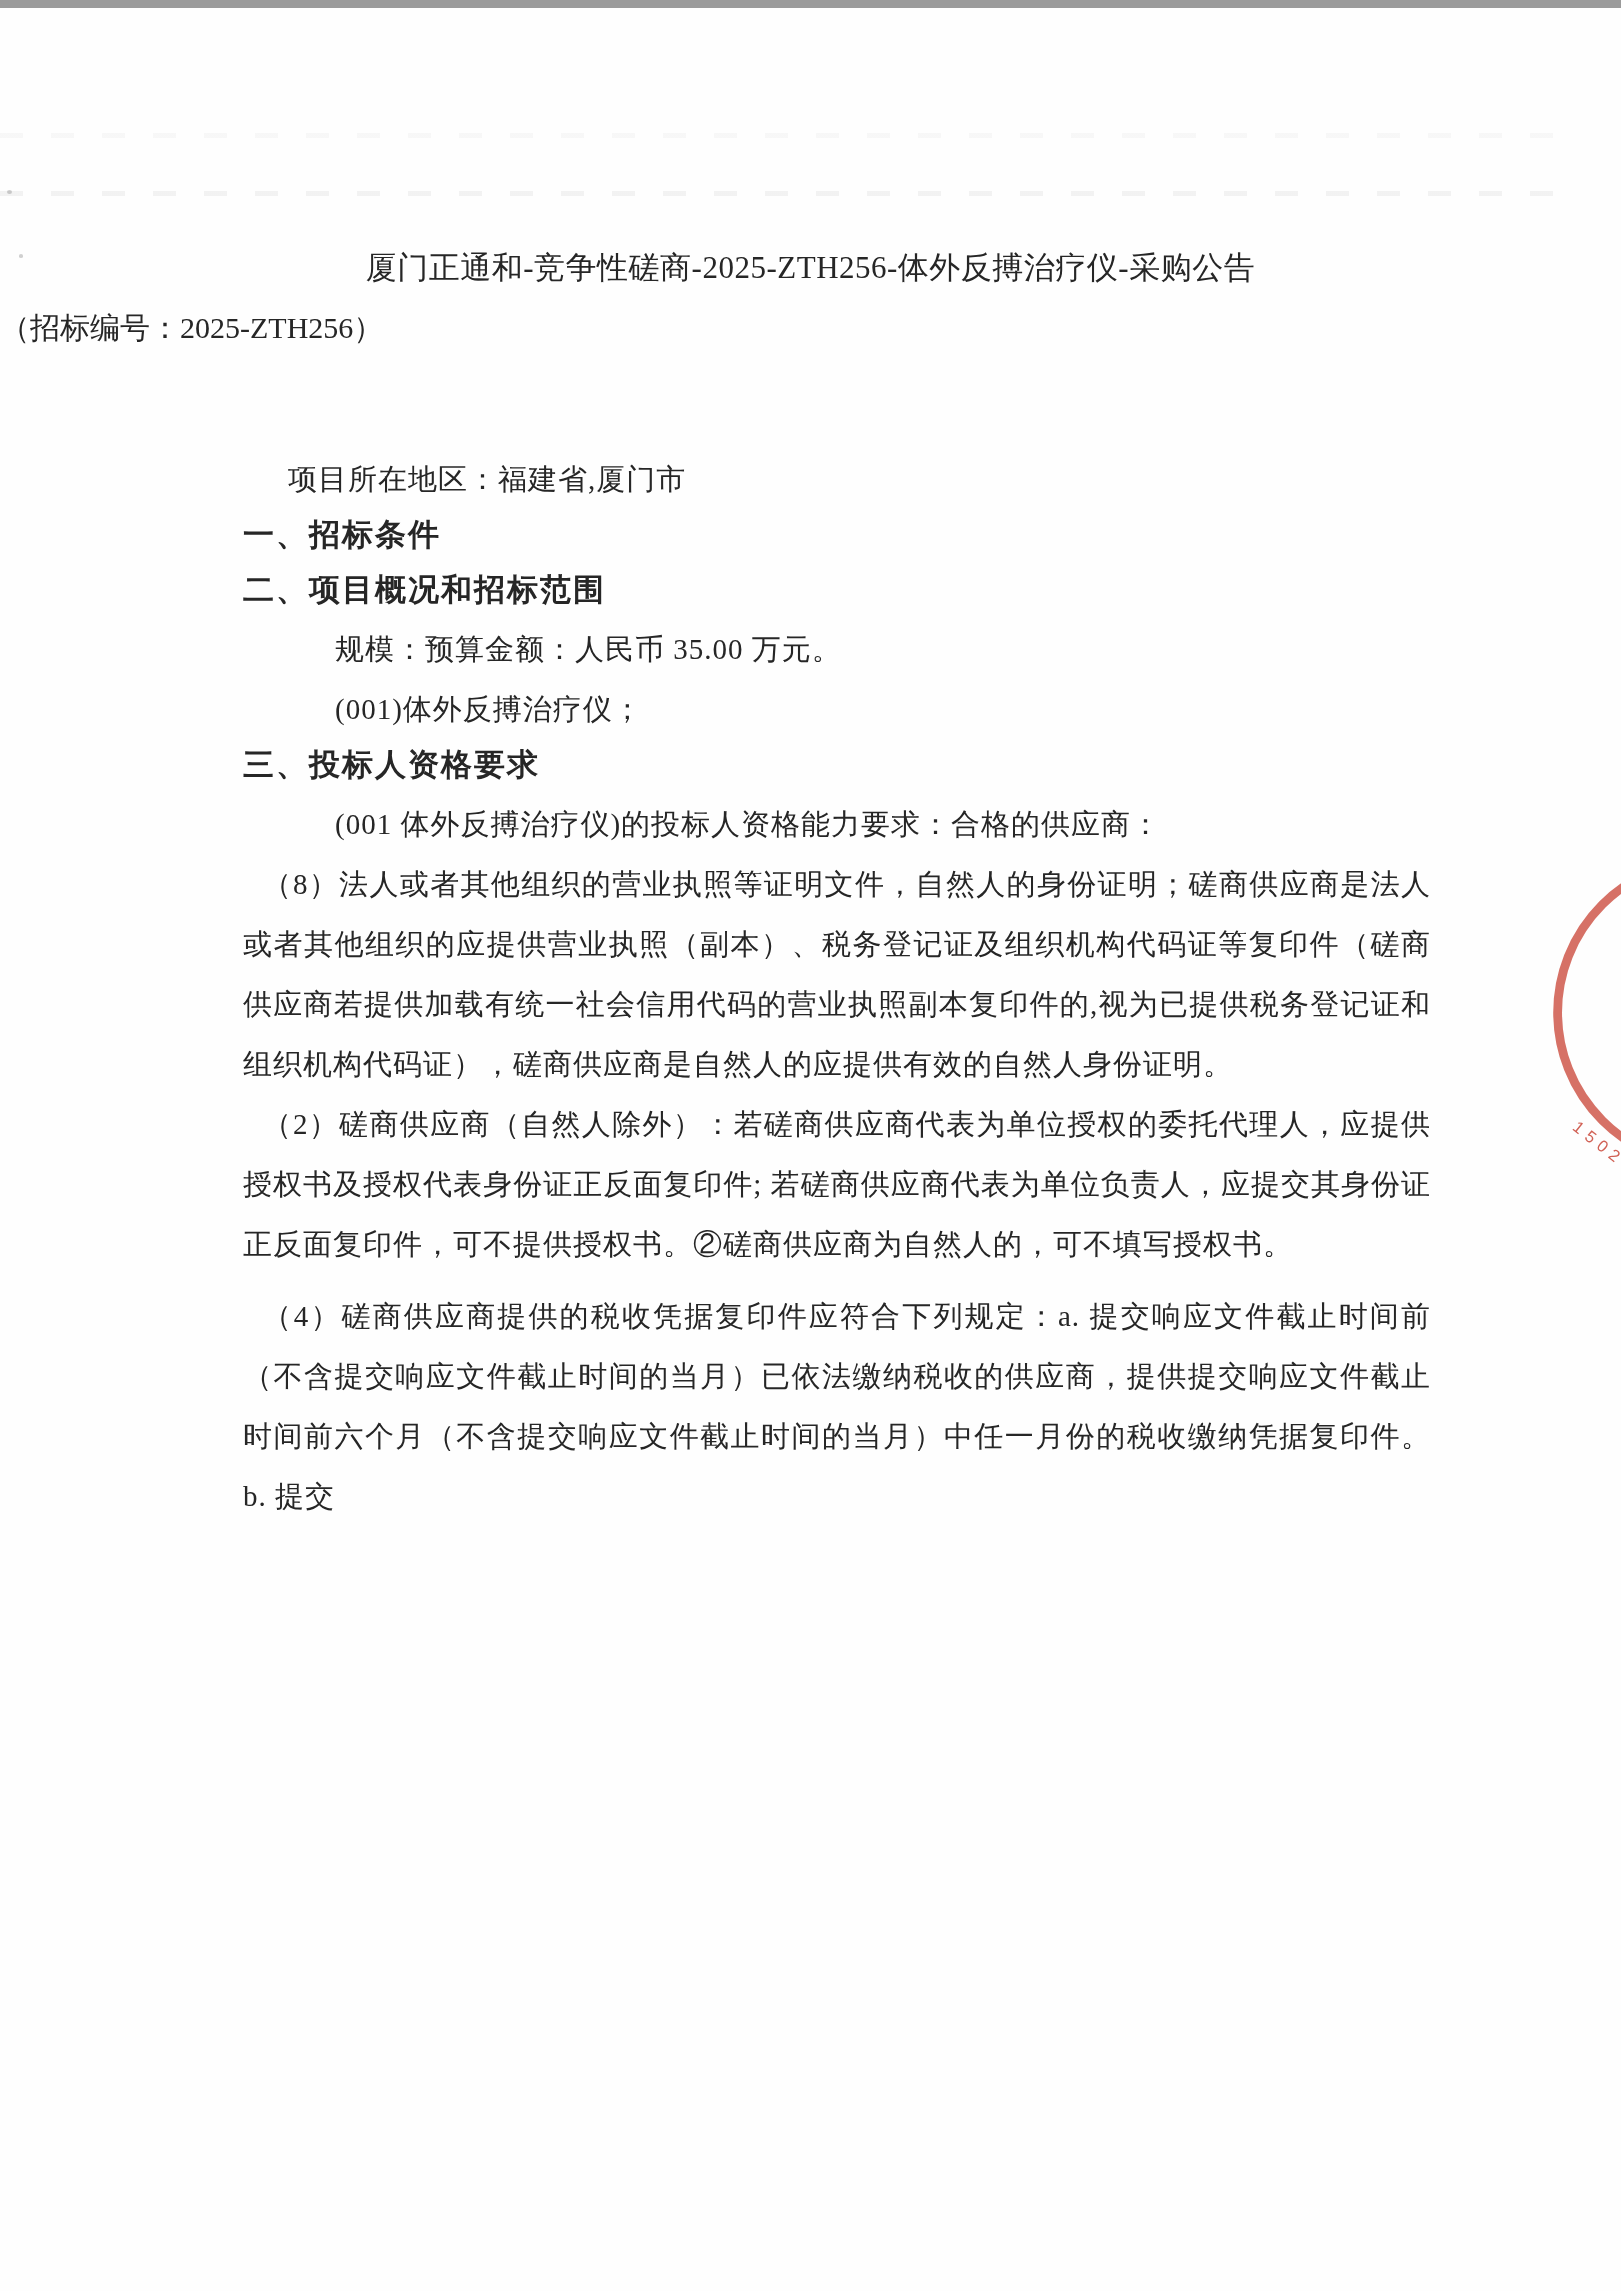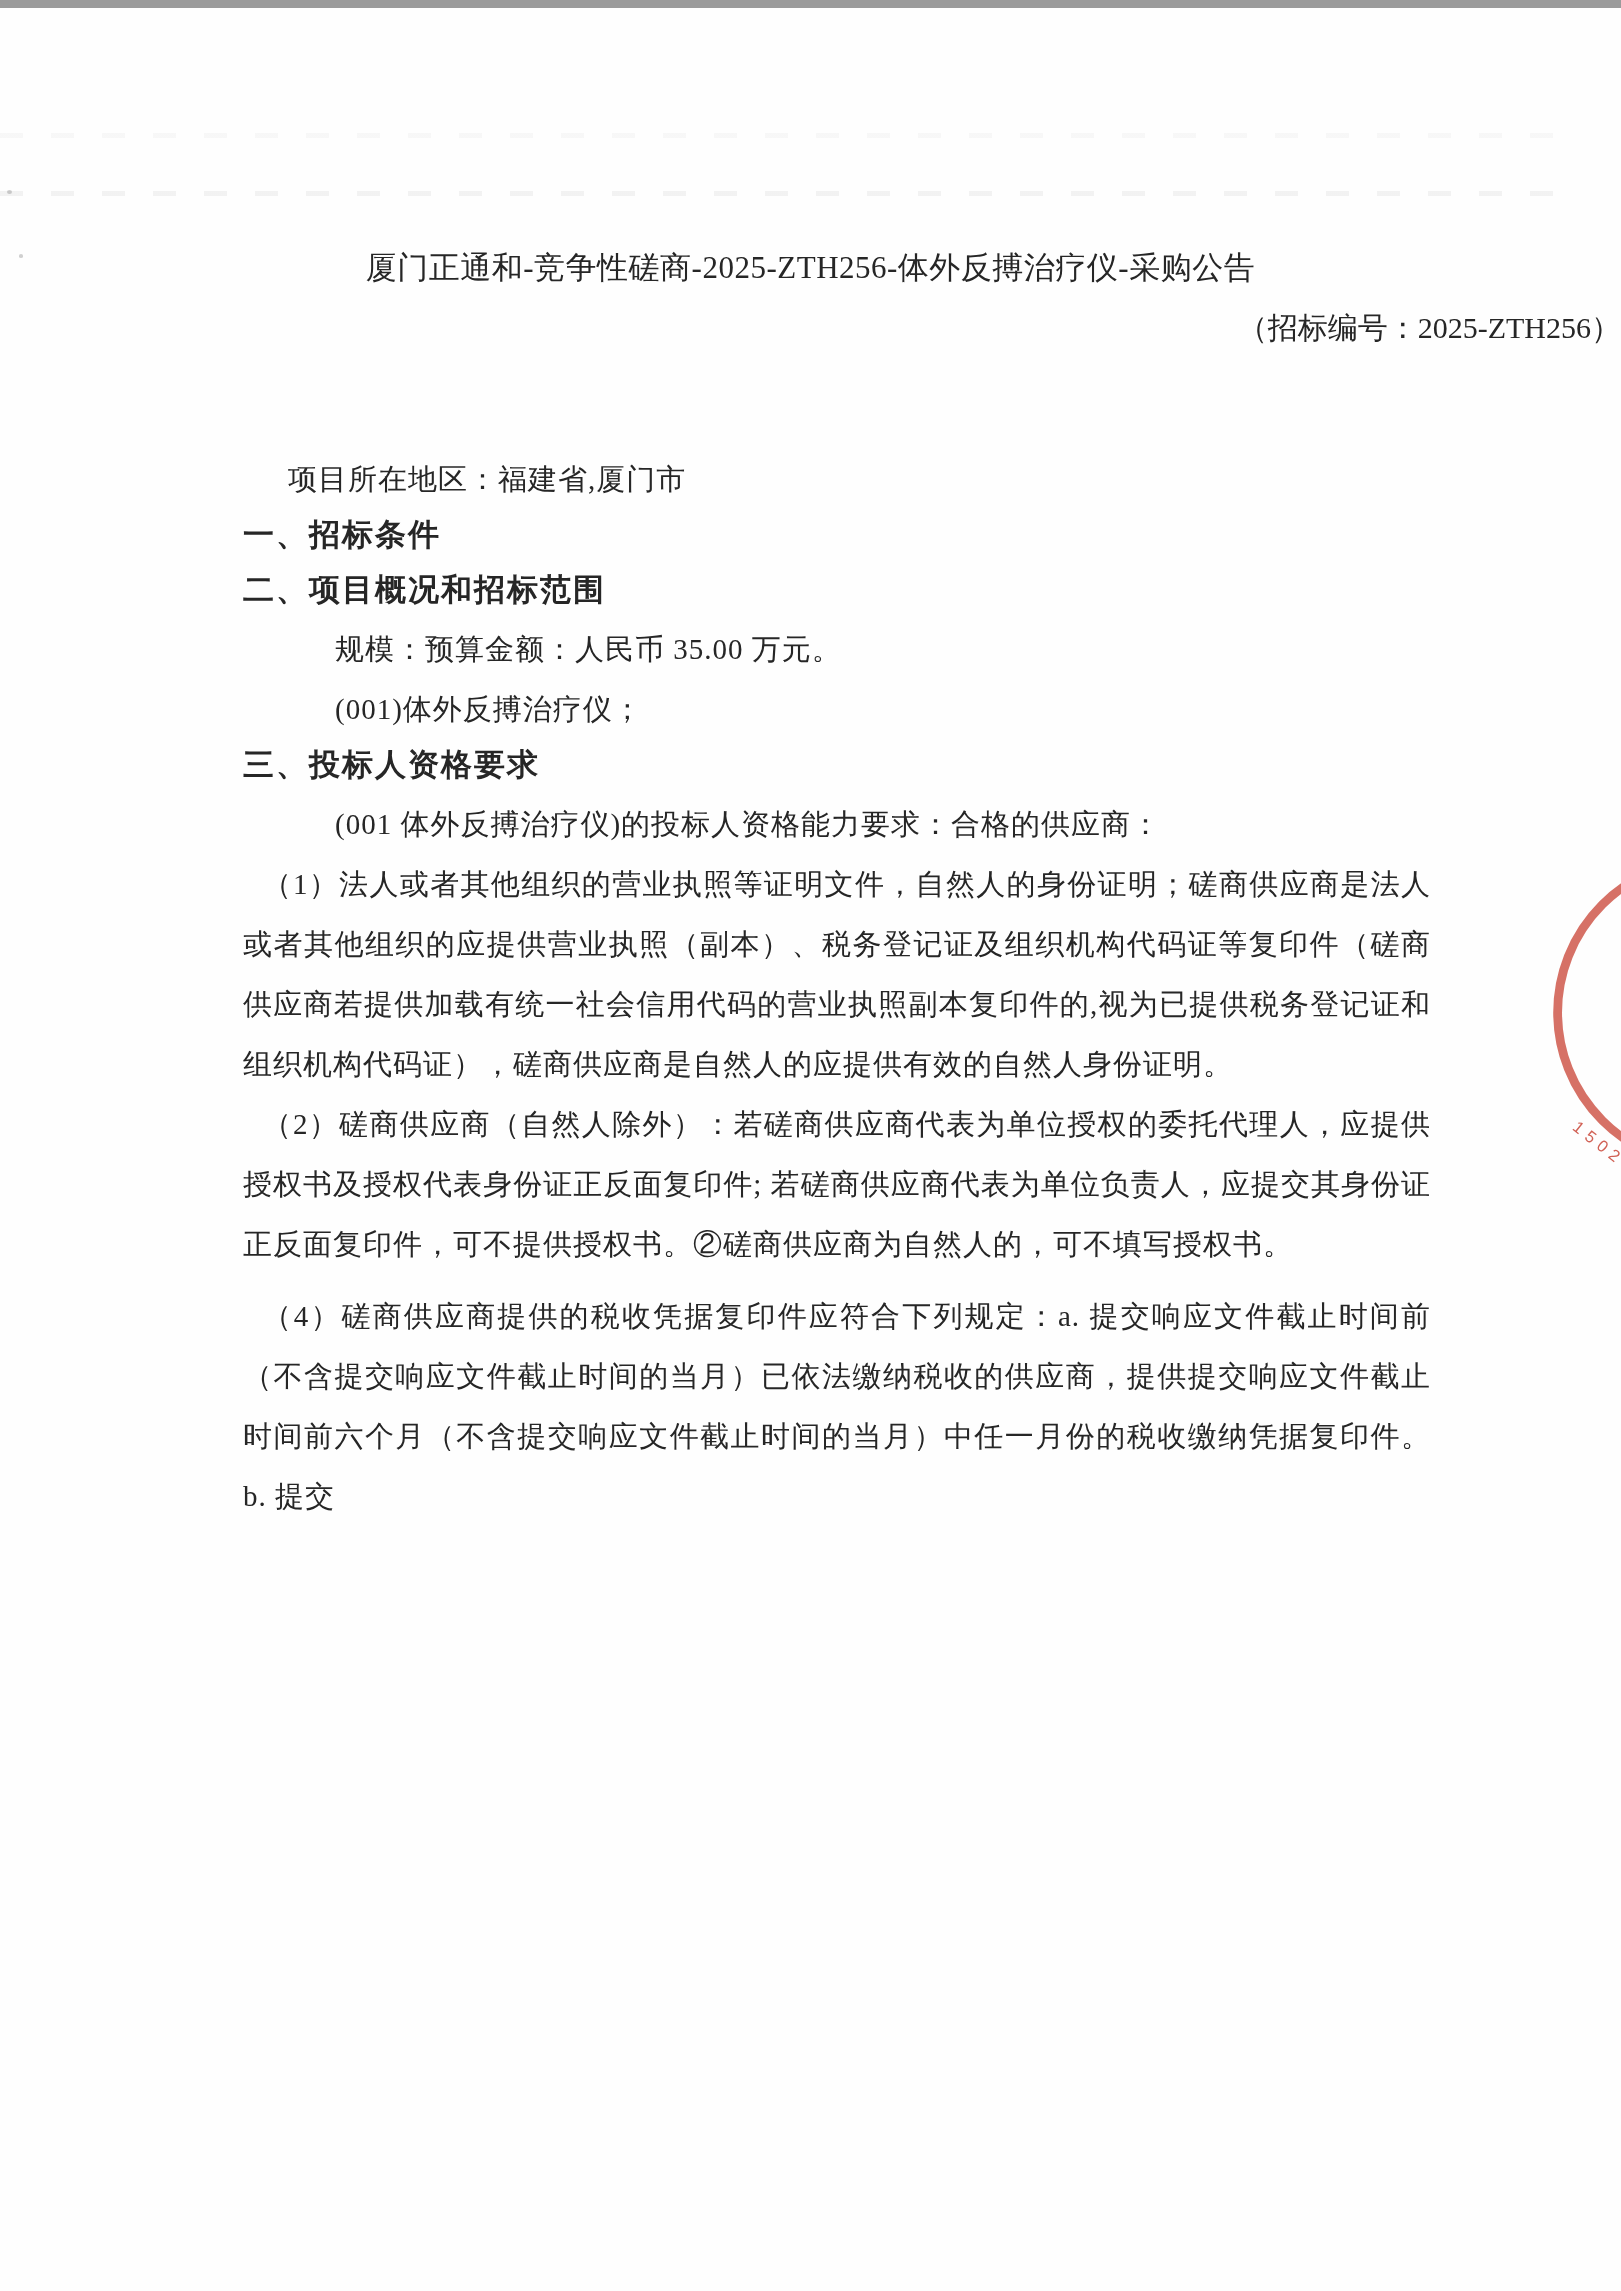--- a/index.html
+++ b/index.html
@@ -25,21 +25,21 @@
   .speck.s1{left:6.9px;top:182px;}
   .speck.s2{left:18.6px;top:246px;}
 
   .doc-title{
     position:absolute;top:239px;left:0;width:100%;
     text-align:center;font-size:31px;letter-spacing:0.5px;
     white-space:nowrap;
   }
   .doc-subtitle{
     position:absolute;top:300px;left:0;width:100%;
-    text-align:right;font-size:30px;
+    text-align:left;font-size:30px;
   }
 
   .flow{
     position:absolute;left:243px;top:441px;width:1188px;
     font-size:29px;line-height:60px;letter-spacing:1px;
     text-align:justify;text-justify:inter-ideograph;
   }
   .flow p{margin:0;}
   .region{text-indent:45px;text-align:left;}
   .sec-heading{
@@ -72,21 +72,21 @@
     <p class="region">项目所在地区：福建省,厦门市</p>
 
     <p class="sec-heading">一、招标条件</p>
 
     <p class="sec-heading">二、项目概况和招标范围</p>
     <p class="p-indent">规模：预算金额：人民币 35.00 万元。</p>
     <p class="p-indent">(001)体外反搏治疗仪；</p>
 
     <p class="sec-heading">三、投标人资格要求</p>
     <p class="p-indent">(001 体外反搏治疗仪)的投标人资格能力要求：合格的供应商：</p>
-    <p class="p-num">（1）法人或者其他组织的营业执照等证明文件，自然人的身份证明；磋商供应商是法人或者其他组织的应提供营业执照（副本）、税务登记证及组织机构代码证等复印件（磋商供应商若提供加载有统一社会信用代码的营业执照副本复印件的,视为已提供税务登记证和组织机构代码证），磋商供应商是自然人的应提供有效的自然人身份证明。</p>
+    <p class="p-num">（8）法人或者其他组织的营业执照等证明文件，自然人的身份证明；磋商供应商是法人或者其他组织的应提供营业执照（副本）、税务登记证及组织机构代码证等复印件（磋商供应商若提供加载有统一社会信用代码的营业执照副本复印件的,视为已提供税务登记证和组织机构代码证），磋商供应商是自然人的应提供有效的自然人身份证明。</p>
     <p class="p-num">（2）磋商供应商（自然人除外）：若磋商供应商代表为单位授权的委托代理人，应提供授权书及授权代表身份证正反面复印件; 若磋商供应商代表为单位负责人，应提交其身份证正反面复印件，可不提供授权书。②磋商供应商为自然人的，可不填写授权书。</p>
     <p class="p-num p-gap">（4）磋商供应商提供的税收凭据复印件应符合下列规定：a. 提交响应文件截止时间前（不含提交响应文件截止时间的当月）已依法缴纳税收的供应商，提供提交响应文件截止时间前六个月（不含提交响应文件截止时间的当月）中任一月份的税收缴纳凭据复印件。 b. 提交</p>
 
   </div>
 
   <svg class="seal" viewBox="0 0 200 334" xmlns="http://www.w3.org/2000/svg">
     <circle cx="179" cy="167" r="156" fill="none" stroke-width="9" opacity="0.72" stroke="#c63a2b"></circle>
     <text x="179" y="188" font-size="58" text-anchor="middle" letter-spacing="3" opacity="0.78" transform="rotate(-62 179 167)" fill="#c63a2b">厦门正通和</text>
     <text x="38" y="296" font-size="17" letter-spacing="6" opacity="0.8" transform="rotate(38 52 290)" fill="#c63a2b">1502</text>
   </svg>

